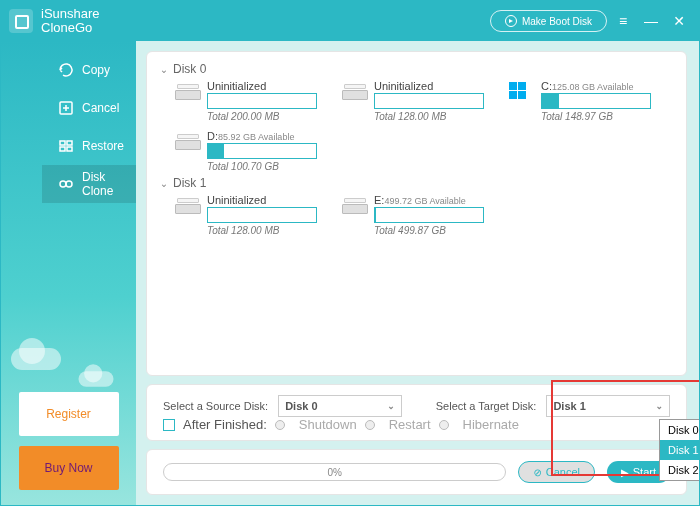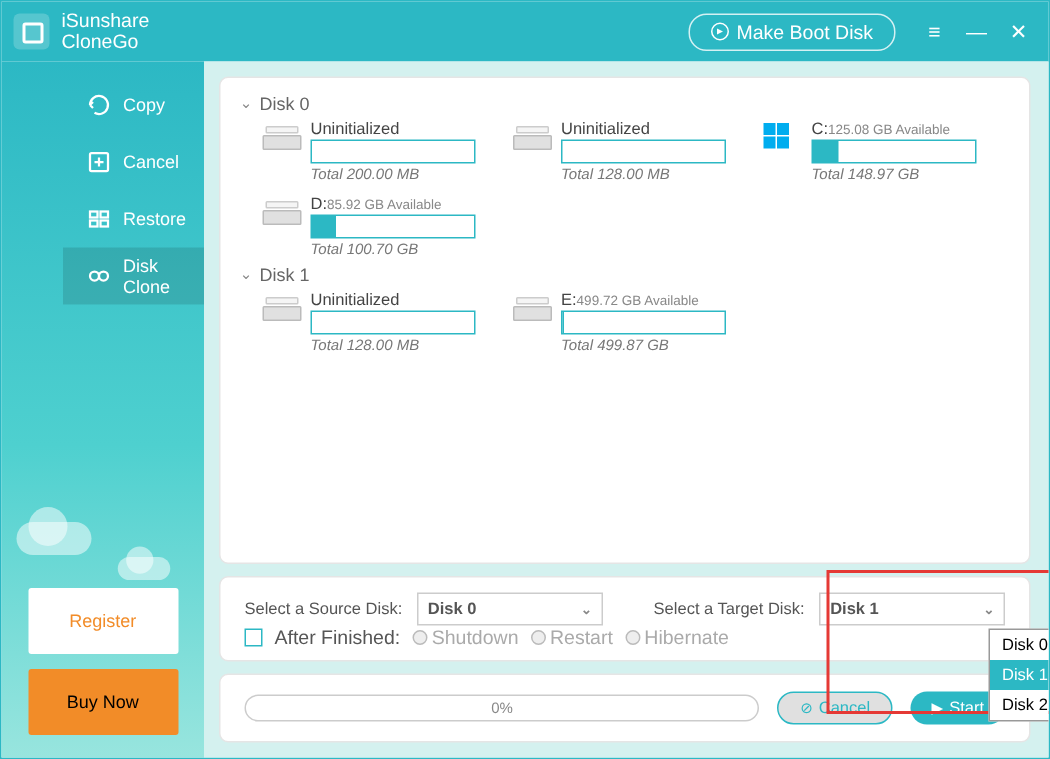--- a/index.html
+++ b/index.html
@@ -2,35 +2,35 @@
 <html><head>
 <meta charset="utf-8">
 <style>
 * { box-sizing: border-box; margin: 0; padding: 0; font-family: Arial, sans-serif; }
 body { width: 700px; height: 506px; overflow: hidden; background: #fff; }
 .window { width: 700px; height: 506px; display: flex; flex-direction: column; border: 1px solid #2cb8c4; }
 .titlebar { height: 40px; background: #2cb8c4; color: #fff; display: flex; align-items: center; padding: 0 8px; font-size: 13px; }
 .logo { width: 24px; height: 24px; background: rgba(255,255,255,0.2); border-radius: 4px; margin-right: 8px; position: relative; }
 .logo::after { content: ""; position: absolute; left: 6px; top: 6px; width: 10px; height: 10px; border: 2px solid #fff; border-radius: 2px; }
 .tb-spacer { flex: 1; }
-.make-boot { border: 1px solid rgba(255,255,255,0.8); border-radius: 12px; padding: 4px 14px; font-size: 13px; margin-right: 10px; display: flex; align-items: center; cursor: pointer; }
+.make-boot { border: 1px solid rgba(255,255,255,0.8); border-radius: 12px; padding: 4px 14px; font-size: 10px; margin-right: 0; display: flex; align-items: center; cursor: pointer; }
 .make-boot .dot { width: 12px; height: 12px; border: 1px solid #fff; border-radius: 50%; margin-right: 5px; display: flex; align-items: center; justify-content: center; }
 .make-boot .dot::after { content:""; width:0;height:0;border-left:4px solid #fff;border-top:2px solid transparent;border-bottom:2px solid transparent; margin-left:1px;}
 .tb-icon { width: 24px; height: 24px; display: flex; align-items: center; justify-content: center; cursor: pointer; font-size: 14px; color: #fff; margin-left: 4px; }
 .body { flex: 1; display: flex; }
 .sidebar { width: 135px; background: linear-gradient(to bottom, #2cb8c4 0%, #4ed0cf 55%, #98e5de 100%); display: flex; flex-direction: column; position: relative; padding-left: 41px; }
 .nav { padding-top: 10px; }
 .nav-item { height: 38px; display: flex; align-items: center; color: #fff; font-size: 12px; padding-left: 16px; cursor: pointer; }
 .nav-item.sel { background: rgba(0,0,0,0.12); }
 .nav-icon { width: 16px; height: 16px; margin-right: 8px; display: inline-block; }
 .nav-icon svg { width: 16px; height: 16px; stroke: #fff; fill: none; stroke-width: 1.5; }
 .side-btns { position: absolute; bottom: 15px; left: 0; right: 0; display: flex; flex-direction: column; align-items: center; gap: 10px; }
 .btn { width: 100px; height: 44px; display: flex; align-items: center; justify-content: center; font-size: 12px; cursor: pointer; border-radius: 2px; }
 .btn-reg { background: #fff; color: #f28c28; }
-.btn-buy { background: #f28c28; color: #000000; }
+.btn-buy { background: #f28c28; color: #701a75; }
 .cloud { position: absolute; width: 50px; height: 22px; background: rgba(255,255,255,0.5); border-radius: 20px; }
 .cloud::before { content: ""; position: absolute; width: 26px; height: 26px; background: rgba(255,255,255,0.5); border-radius: 50%; top: -10px; left: 8px; }
 .main { flex: 1; background: #d4f1ef; padding: 10px 12px 10px 10px; display: flex; flex-direction: column; gap: 8px; position: relative; overflow: hidden; }
 
 .panel { background: #fff; border: 1px solid #e5e5e5; border-radius: 6px; }
 .disks-panel { flex: 1; padding: 6px 14px 10px 14px; overflow: hidden; }
 .disk-header { display: flex; align-items: center; font-size: 12px; color: #666; margin: 4px 0 4px -2px; cursor: pointer; }
 .chev { display: inline-block; width: 10px; text-align: center; margin-right: 4px; color: #888; font-size: 10px; }
 .parts { display: flex; flex-wrap: wrap; gap: 8px 12px; margin-left: 14px; margin-bottom: 2px; }
 .part { display: flex; align-items: flex-start; gap: 6px; width: 155px; }
@@ -46,21 +46,21 @@
 .bar-fill { height: 100%; background: #2cb8c4; }
 .part-total { font-size: 10px; color: #777; font-style: italic; margin-top: 2px; }
 
 .select-panel { padding: 10px 16px 8px 16px; }
 .sel-row { display: flex; align-items: center; gap: 10px; font-size: 11px; color: #555; }
 .sel-lbl { white-space: nowrap; }
 .sel-box { border: 1px solid #ccc; height: 22px; flex: 1; display: flex; align-items: center; padding: 0 6px; font-weight: bold; font-size: 11px; position: relative; cursor: pointer; background: #fff; }
 .sel-box .arr { margin-left: auto; font-size: 9px; color: #888; }
 .after-row { display: flex; align-items: center; gap: 8px; font-size: 13px; color: #aaa; }
 .chk { width: 12px; height: 12px; border: 1px solid #2cb8c4; }
-.radio { display: flex; align-items: center; gap: 3px; }
+.radio { display: flex; align-items: center; gap: 14px; }
 .radio .circ { width: 10px; height: 10px; border: 1px solid #bbb; border-radius: 50%; background: #eee; }
 
 .progress-panel { height: 46px; display: flex; align-items: center; padding: 0 16px; gap: 12px; }
 .pbar { flex: 1; height: 18px; border: 1px solid #ccc; border-radius: 10px; display: flex; align-items: center; justify-content: center; font-size: 10px; color: #888; }
 .pill { height: 22px; border-radius: 12px; padding: 0 14px; display: flex; align-items: center; justify-content: center; font-size: 11px; cursor: pointer; color: #fff; gap: 4px; }
 .pill.cancel { background: #e0e0e0; color: #2cb8c4; border: 1px solid #2cb8c4; }
 .pill.start { background: #2cb8c4; }
 .pill .ic { font-size: 10px; }
 
 .redbox { position: absolute; border: 2px solid #e53935; pointer-events: none; z-index: 50; left: 415px; top: 339px; width: 258px; height: 96px; }

